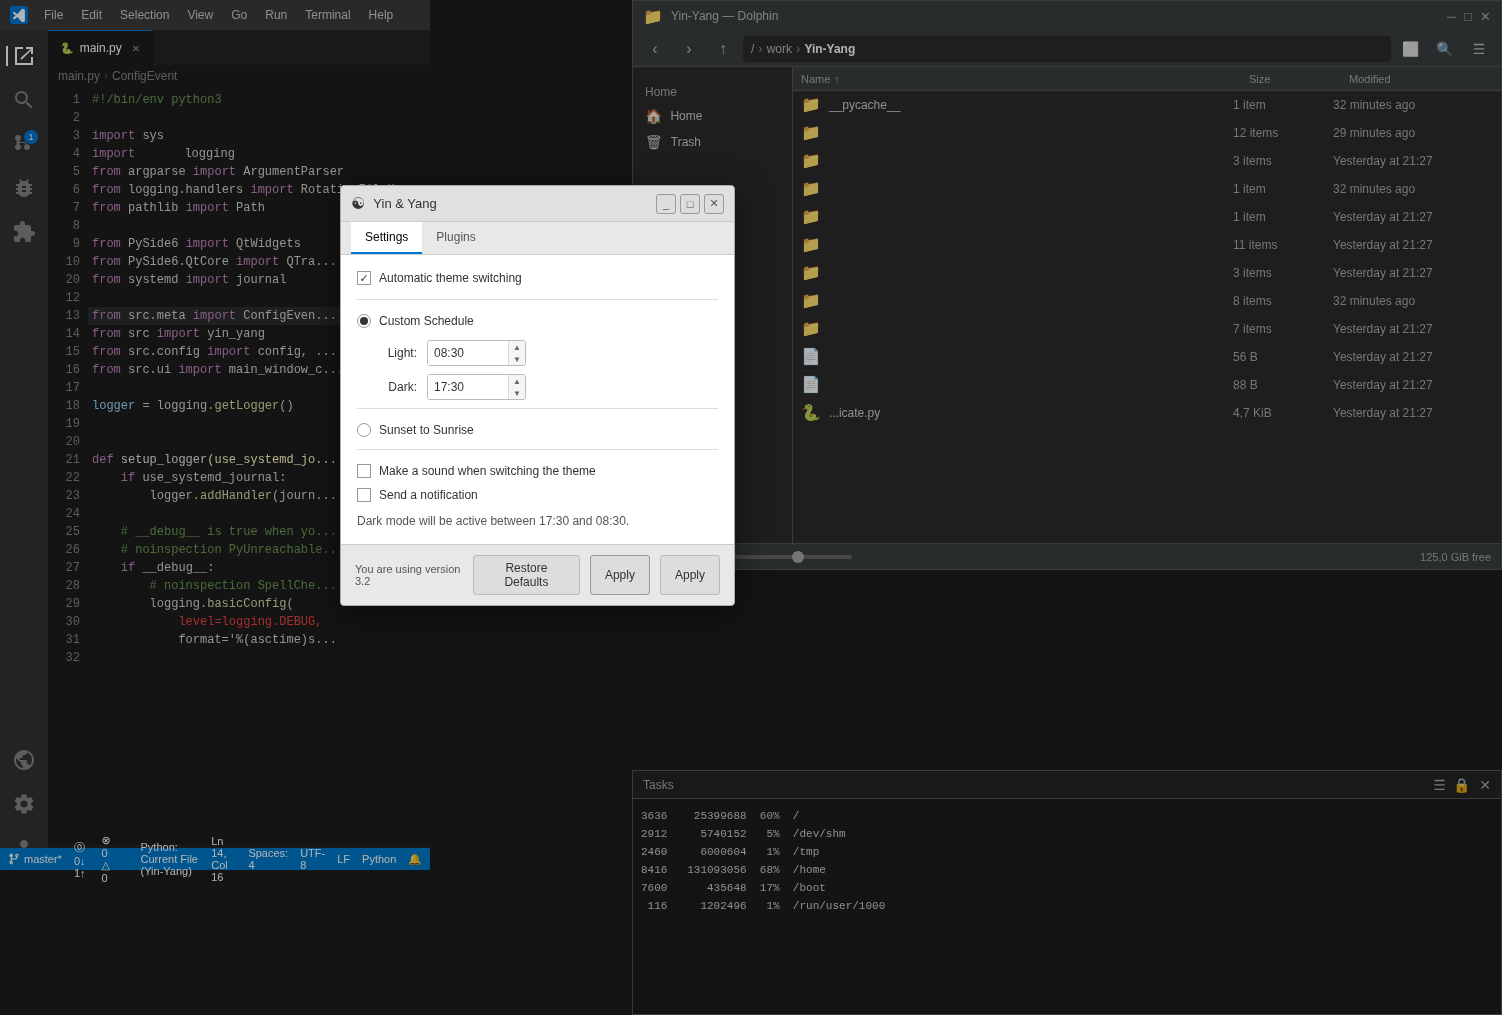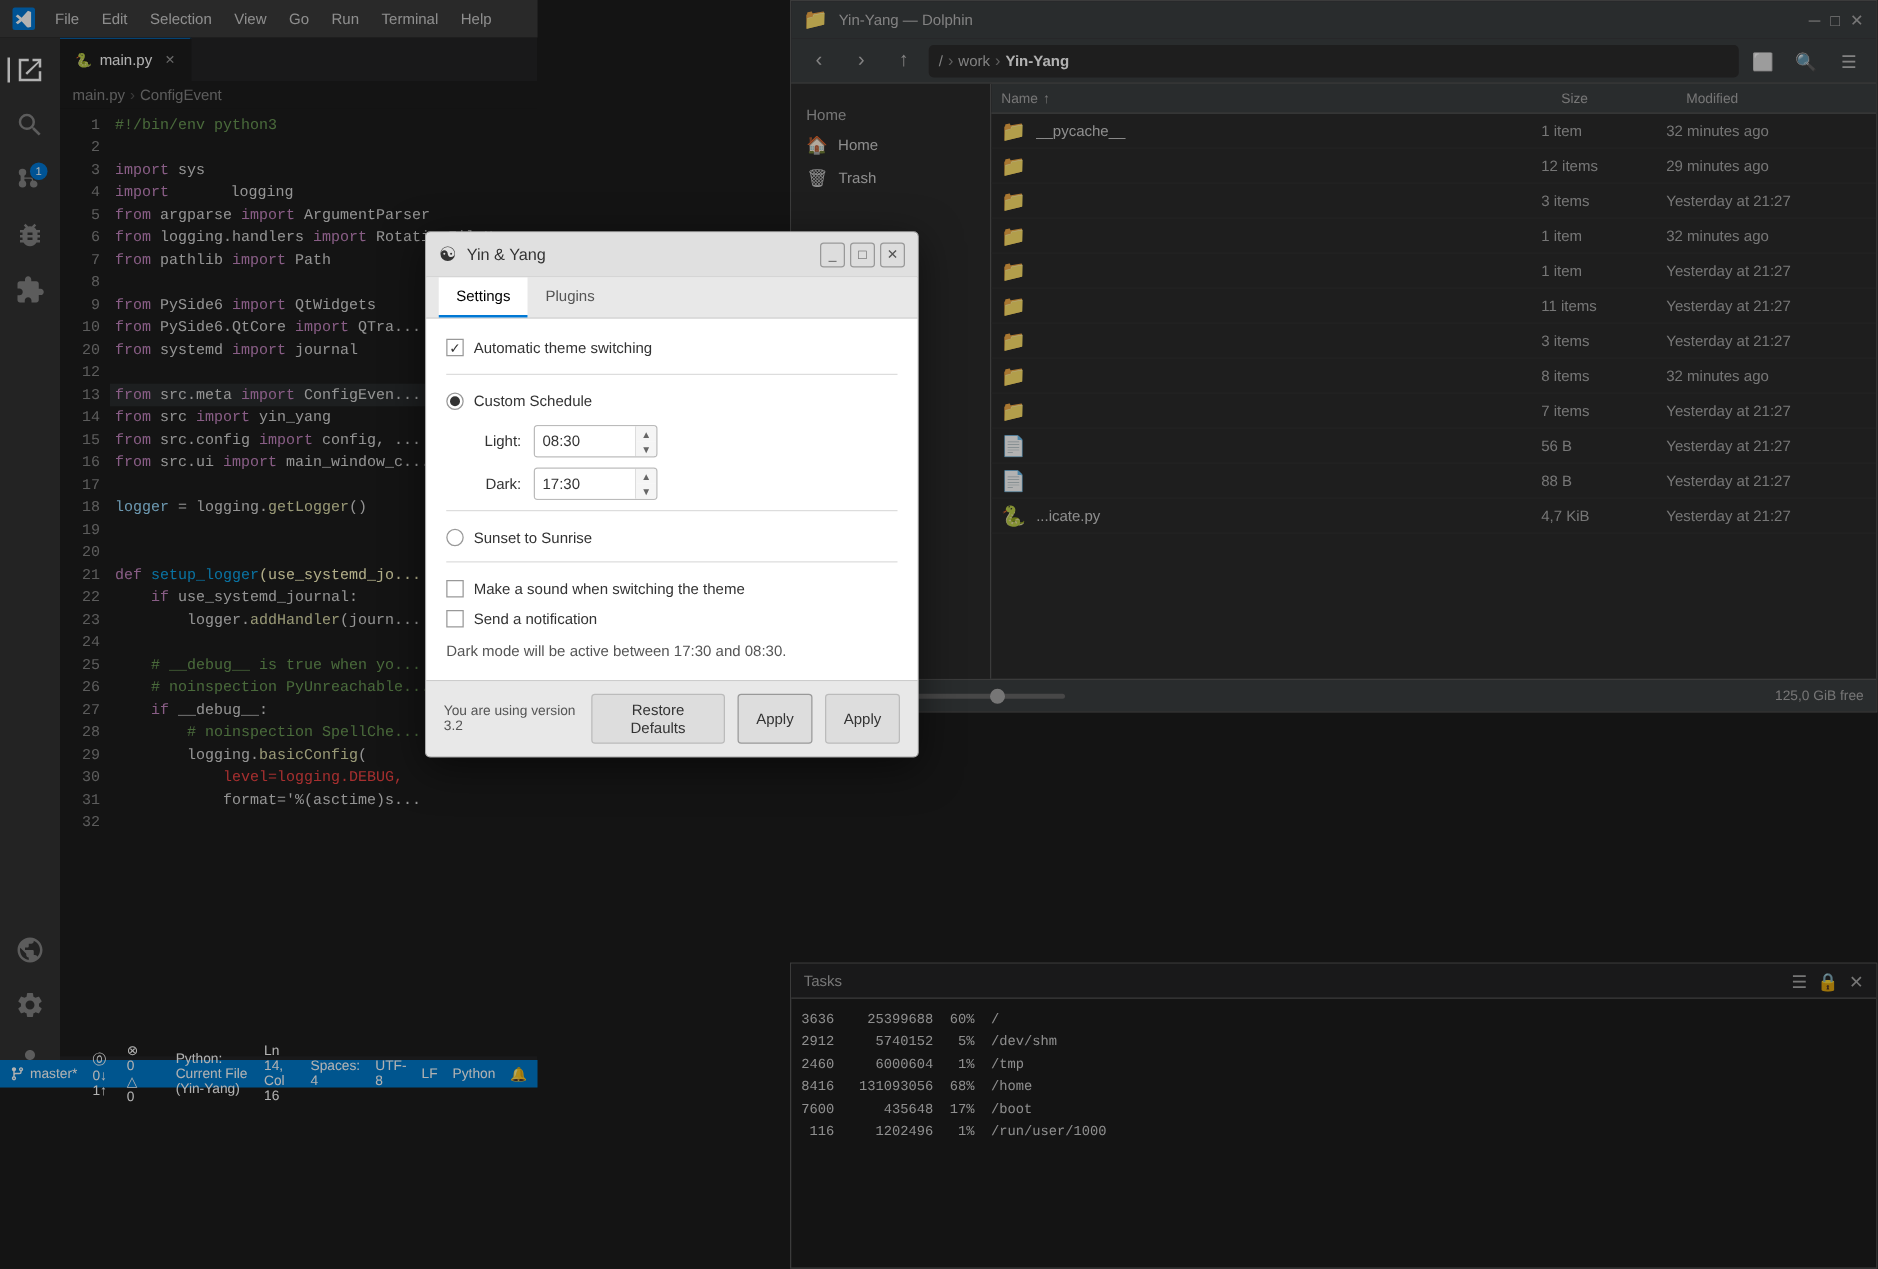--- a/index.html
+++ b/index.html
@@ -441,21 +441,21 @@
             <div class="code-line"><span style="color: rgb(197, 134, 192);">from</span><span style="color: rgb(212, 212, 212);"> systemd </span><span style="color: rgb(197, 134, 192);">import</span><span style="color: rgb(212, 212, 212);"> journal</span></div>
             <div class="code-line"></div>
             <div class="code-line code-line-highlight"><span style="color: rgb(197, 134, 192);">from</span><span style="color: rgb(212, 212, 212);"> src.meta </span><span style="color: rgb(197, 134, 192);">import</span><span style="color: rgb(212, 212, 212);"> ConfigEven...</span></div>
             <div class="code-line"><span style="color: rgb(197, 134, 192);">from</span><span style="color: rgb(212, 212, 212);"> src </span><span style="color: rgb(197, 134, 192);">import</span><span style="color: rgb(212, 212, 212);"> yin_yang</span></div>
             <div class="code-line"><span style="color: rgb(197, 134, 192);">from</span><span style="color: rgb(212, 212, 212);"> src.config </span><span style="color: rgb(197, 134, 192);">import</span><span style="color: rgb(212, 212, 212);"> config, ...</span></div>
             <div class="code-line"><span style="color: rgb(197, 134, 192);">from</span><span style="color: rgb(212, 212, 212);"> src.ui </span><span style="color: rgb(197, 134, 192);">import</span><span style="color: rgb(212, 212, 212);"> main_window_c...</span></div>
             <div class="code-line"></div>
             <div class="code-line"><span style="color: rgb(156, 220, 254);">logger</span><span style="color: rgb(212, 212, 212);"> = logging.</span><span style="color: rgb(220, 220, 170);">getLogger</span><span style="color: rgb(212, 212, 212);">()</span></div>
             <div class="code-line"></div>
             <div class="code-line"></div>
-            <div class="code-line"><span style="color: rgb(197, 134, 192);">def</span><span style="color: rgb(212, 212, 212);"> </span><span style="color: #0ea5e9;">setup_logger</span><span style="color: #fef9c3;">(use_systemd_jo...</span></div>
+            <div class="code-line"><span style="color: rgb(197, 134, 192);">def</span><span style="color: rgb(212, 212, 212);"> </span><span style="color: #e5e5e5;">setup_logger</span><span style="color: #fef9c3;">(use_systemd_jo...</span></div>
             <div class="code-line"><span style="color: rgb(212, 212, 212);">    </span><span style="color: rgb(197, 134, 192);">if</span><span style="color: rgb(212, 212, 212);"> use_systemd_journal:</span></div>
             <div class="code-line"><span style="color: rgb(212, 212, 212);">        logger.</span><span style="color: rgb(220, 220, 170);">addHandler</span><span style="color: rgb(212, 212, 212);">(journ...</span></div>
             <div class="code-line"></div>
             <div class="code-line"><span style="color: rgb(106, 153, 85);">    # __debug__ is true when yo...</span></div>
             <div class="code-line"><span style="color: rgb(106, 153, 85);">    # noinspection PyUnreachable...</span></div>
             <div class="code-line"><span style="color: rgb(212, 212, 212);">    </span><span style="color: rgb(197, 134, 192);">if</span><span style="color: rgb(212, 212, 212);"> __debug__:</span></div>
             <div class="code-line"><span style="color: rgb(106, 153, 85);">        # noinspection SpellChe...</span></div>
             <div class="code-line"><span style="color: rgb(212, 212, 212);">        logging.</span><span style="color: rgb(220, 220, 170);">basicConfig</span><span style="color: rgb(212, 212, 212);">(</span></div>
             <div class="code-line"><span style="color: #ef4444;">            level=logging.DEBUG,</span></div>
             <div class="code-line"><span style="color: rgb(212, 212, 212);">            format='%(asctime)s...</span></div>

